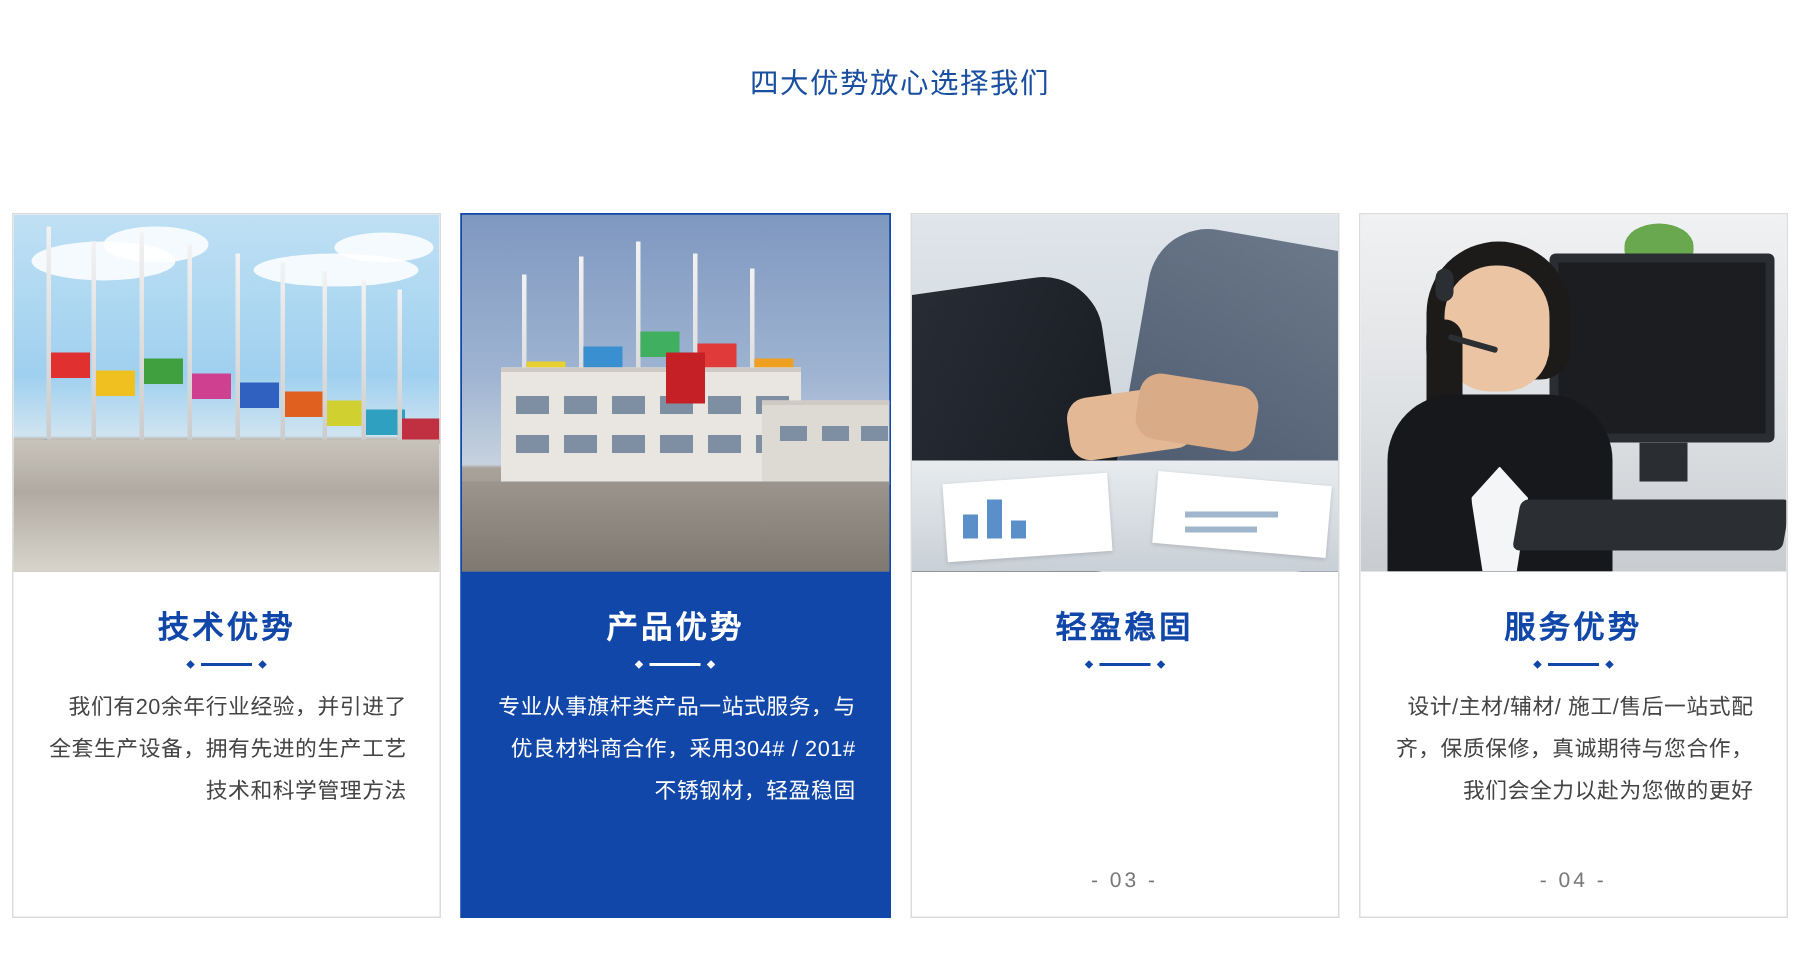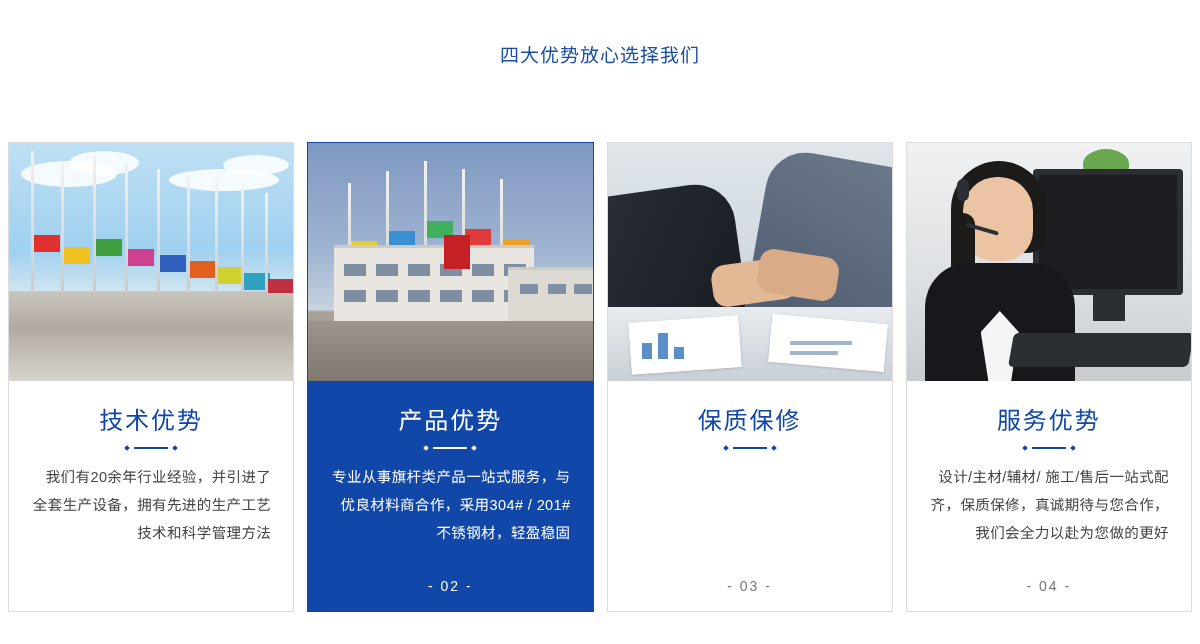--- a/index.html
+++ b/index.html
@@ -62,22 +62,22 @@
   }
   .card-body {
     flex: 1 1 auto;
     padding: 20px 22px 0 22px;
     display: flex;
     flex-direction: column;
     align-items: center;
     text-align: center;
   }
   .card-title {
-    font-size: 24px;
-    font-weight: normal;
+    font-size: 21px;
+    font-weight: bold;
     color: #1147a8;
     letter-spacing: 2px;
   }
   .card.active .card-title { color: #ffffff; }
 
   .title-rule {
     width: 34px;
     height: 2px;
     background: #1147a8;
     margin: 11px 0 14px 0;
@@ -329,40 +329,39 @@
           <div class="win" style="left:66px;top:14px;width:18px;height:10px;"></div>
         </div>
         <div class="redsign" style="left:136px;top:92px;width:26px;height:34px;"></div>
         <div class="ground2"></div>
       </div>
       <div class="card-body">
         <div class="card-title">产品优势</div>
         <div class="title-rule"></div>
         <div class="card-desc">专业从事旗杆类产品一站式服务，与优良材料商合作，采用304# / 201#不锈钢材，轻盈稳固</div>
       </div>
-      <div class="card-num">- 02 -</div>
     </div>
 
     <div class="card">
       <div class="card-photo ph3">
         <div class="suitL"></div>
         <div class="suitR"></div>
         <div class="handL"></div>
         <div class="handR"></div>
         <div class="table"></div>
         <div class="paper" style="left:22px;bottom:10px;width:110px;height:52px;transform:rotate(-4deg);"></div>
         <div class="bar" style="left:34px;bottom:22px;width:10px;height:16px;"></div>
         <div class="bar" style="left:50px;bottom:22px;width:10px;height:26px;"></div>
         <div class="bar" style="left:66px;bottom:22px;width:10px;height:12px;"></div>
         <div class="paper" style="left:162px;bottom:14px;width:116px;height:48px;transform:rotate(5deg);"></div>
         <div class="bar" style="left:182px;bottom:26px;width:48px;height:4px;background:#9fb6cc;"></div>
         <div class="bar" style="left:182px;bottom:36px;width:62px;height:4px;background:#9fb6cc;"></div>
       </div>
       <div class="card-body">
-        <div class="card-title">保质保修</div>
+        <div class="card-title">轻盈稳固</div>
         <div class="title-rule"></div>
       </div>
       <div class="card-num">- 03 -</div>
     </div>
 
     <div class="card">
       <div class="card-photo ph4">
         <div class="plant"></div>
         <div class="monitor"></div>
         <div class="monstand"></div>

